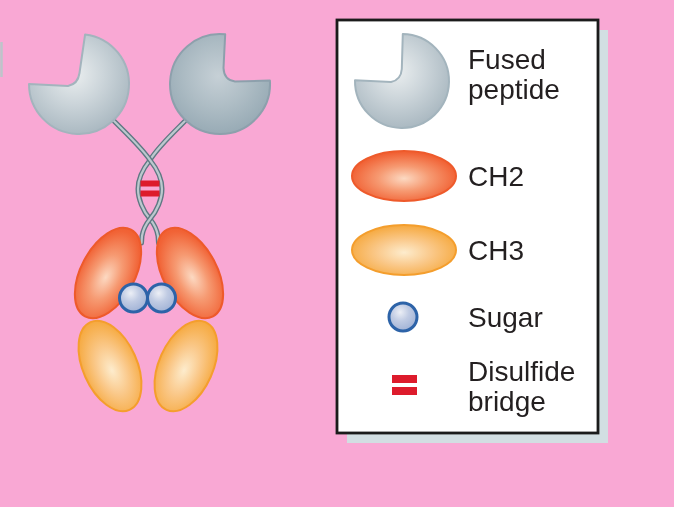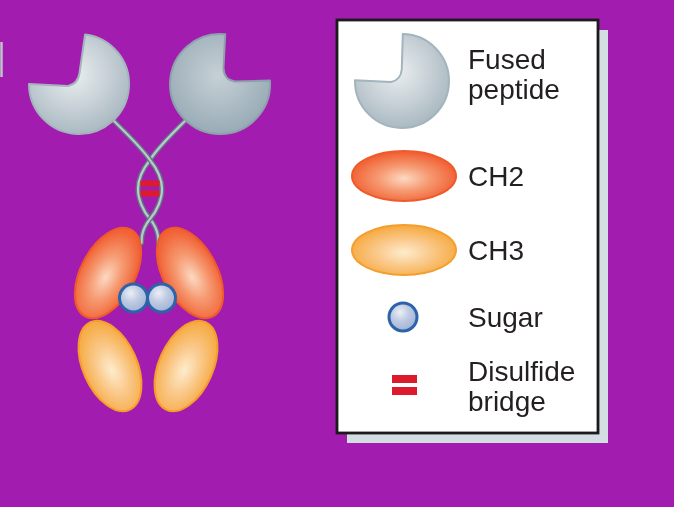--- a/index.html
+++ b/index.html
@@ -1,20 +1,20 @@
 <!DOCTYPE html>
 <html><head>
 <meta charset="utf-8">
 <style>
   html, body { margin: 0; padding: 0; background: #ffffff; }
   #canvas {
     position: relative;
     width: 674px;
     height: 507px;
-    background: #a21caf;
+    background: #f9a8d4;
     overflow: hidden;
     font-family: "Liberation Sans", sans-serif;
   }
   svg { display: block; }
   text.legend-text {
     font-family: "Liberation Sans", sans-serif;
     font-size: 28px;
     fill: #231f20;
   }
 </style>

